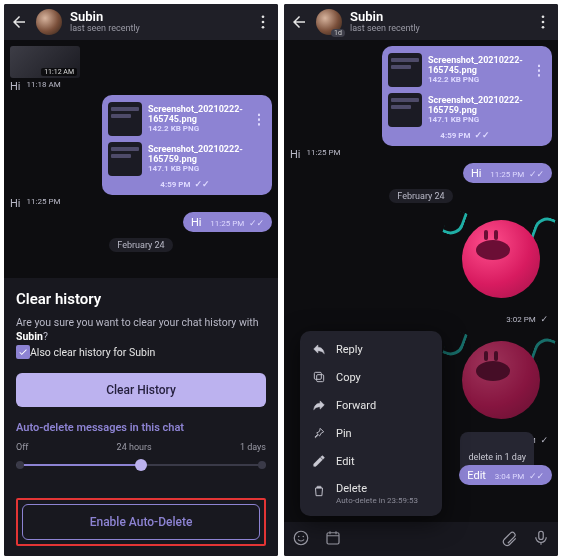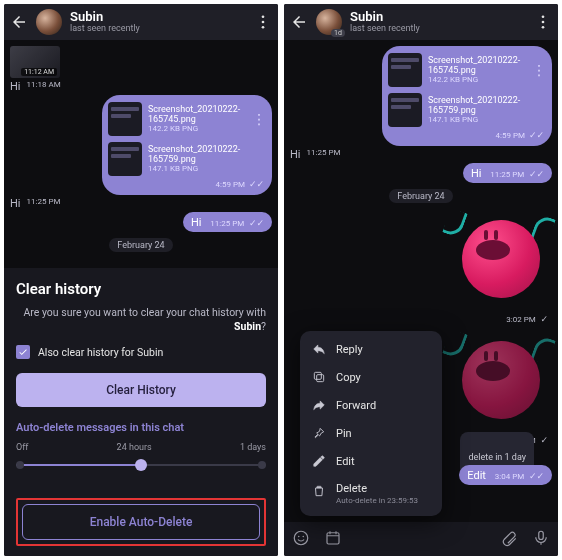--- a/index.html
+++ b/index.html
@@ -42,62 +42,62 @@
   .msg-row { display:flex; margin:2px 0; }
   .msg-row.in { justify-content:flex-start; }
   .msg-row.out { justify-content:flex-end; }
   .bubble { max-width: 78%; border-radius: 10px; padding: 4px 8px 3px 8px; position:relative;}
   .bubble.out { background:#8d83d3; color:#fff; }
   .msg-text { font-size: 11px; display:inline; }
   .msg-time { font-size: 8px; color:#b9b9c7; margin-left:6px;}
   .bubble.out .msg-time { color:#ded9ff; }
   .ticks { display:inline; font-size:9px; color:#ded9ff; margin-left:2px;}
   
-  .attach-bubble { background:#8d83d3; border-radius:18px; padding:4px; width:170px;}
+  .attach-bubble { background:#8d83d3; border-radius:10px; padding:4px; width:170px;font-weight:bold;}
   .attach-row { display:flex; align-items:center; gap:6px; padding:3px 2px;}
   .thumb { width:34px; height:34px; background:#1b1b24; border-radius:4px; position:relative; overflow:hidden;}
   .thumb::before, .thumb::after { content:''; position:absolute; left:3px; right:3px; height:4px; background:#b0a6ec; border-radius:1px; opacity:.35;}
   .thumb::before { top:5px;}
   .thumb::after { top:12px; width:60%;}
   .attach-meta {flex:1;}
   .attach-name { font-size:9px; color:#fff; line-height:1.1;}
   .attach-size { font-size:8px; color:#ded9ff;}
   .attach-more { color:#ded9ff; font-size:14px;}
-  .attach-time { text-align:right; font-size:8px; color:#ded9ff; padding:0 4px 2px 0;}
+  .attach-time { text-align:center; font-size:8px; color:#ded9ff; padding:0 4px 2px 0;}
   
   .date-chip { text-align:center; margin:6px 0;}
   .date-chip span { background:#1f1f27; color:#b9b9c7; font-size:9px; padding:2px 8px; border-radius:8px;}
   
   .sheet {
     position:absolute; bottom:0; left:0; right:0;
     background:#18181f; padding:12px 12px 10px 12px;
   }
   .sheet h2 { font-size:15px; font-weight:600; color:#fff; margin-bottom:8px;}
-  .sheet p { font-size:10.5px; color:#b9b9c7; line-height:1.4; margin-bottom:10px;text-align:right;}
+  .sheet p { font-size:10.5px; color:#b9b9c7; line-height:1.4; }
   .sheet p b { color:#fff;}
-  .chk-row { display:flex; align-items:center; gap:8px; margin-bottom:14px;}
+  .chk-row { display:flex; align-items:center; margin-bottom:14px;}
   .chk { width:14px; height:14px; background:#8d83d3; border-radius:2px; display:flex; align-items:center; justify-content:center;}
   .chk svg{ width:10px;height:10px; }
   .chk-label { font-size:10.5px; color:#e5e5e5;}
   .btn { display:block; width:100%; text-align:center; padding:10px 0; border-radius:6px; font-size:12px; font-weight:500;}
   .btn.primary { background:#bcb2ef; color:#241f3d;}
   .btn.outline { border:1px solid #8d83d3; background:transparent; color:#8d83d3;}
   .section-label { font-size:11px; font-weight:600; color:#8d83d3; margin:14px 0 8px 0;}
   .slider-labels { display:flex; justify-content:space-between; font-size:9px; color:#9a9aa5; margin-bottom:4px;}
   .slider {
     position:relative; height:18px;
   }
   .track { position:absolute; top:8px; left:0; right:0; height:2px; background:#3a3a48;}
   .track-fill { position:absolute; top:8px; left:0; width:50%; height:2px; background:#8d83d3;}
   .dot { position:absolute; top:5px; width:8px; height:8px; border-radius:50%; background:#3a3a48;}
   .dot.d1{left:0;} .dot.d2{left:50%; transform:translateX(-50%);} .dot.d3{right:0;}
   .handle { position:absolute; top:3px; left:50%; transform:translateX(-50%); width:12px;height:12px;border-radius:50%;background:#bcb2ef;}
   .red-box { border:2px solid #e43535; border-radius:2px; margin-top:24px; padding:4px;}
   
-  .faded-img-stub { width:50px; height:32px; background:linear-gradient(135deg,#3d3d46,#1b1b22); border-radius:3px; position:relative; display:inline-block;}
+  .faded-img-stub { width:70px; height:32px; background:linear-gradient(135deg,#3d3d46,#1b1b22); border-radius:3px; position:relative; display:inline-block;}
   .faded-img-stub .t { position:absolute; bottom:2px; right:3px; background:#000a; font-size:7px; padding:0 3px; border-radius:2px; color:#ddd;}
   
   .sticker-row { display:flex; justify-content:flex-end; align-items:flex-end; gap:4px; margin:4px 0;}
   .sticker { width:110px; height:100px; position:relative;}
   .ball { position:absolute; width:78px; height:78px; left:20px; top:12px; border-radius:50%; background:radial-gradient(circle at 35% 30%, #ff4f8d 0%, #d81b60 55%, #9e1348 100%);}
   .ball::before { content:''; position:absolute; left:14px; top:20px; width:34px; height:20px; border-radius:50%; background:#6b0e35;}
   .eye { position:absolute; width:4px; height:10px; background:#6b0e35; border-radius:2px; top:10px;}
   .eye.l{left:22px;} .eye.r{left:32px;}
   .sweat { position:absolute; width:18px; height:26px; border:3px solid #1faea5; border-left:none; border-top:none; border-radius:0 0 14px 0; transform:rotate(20deg);}
   .sweat.s1{left:4px; top:2px;}

